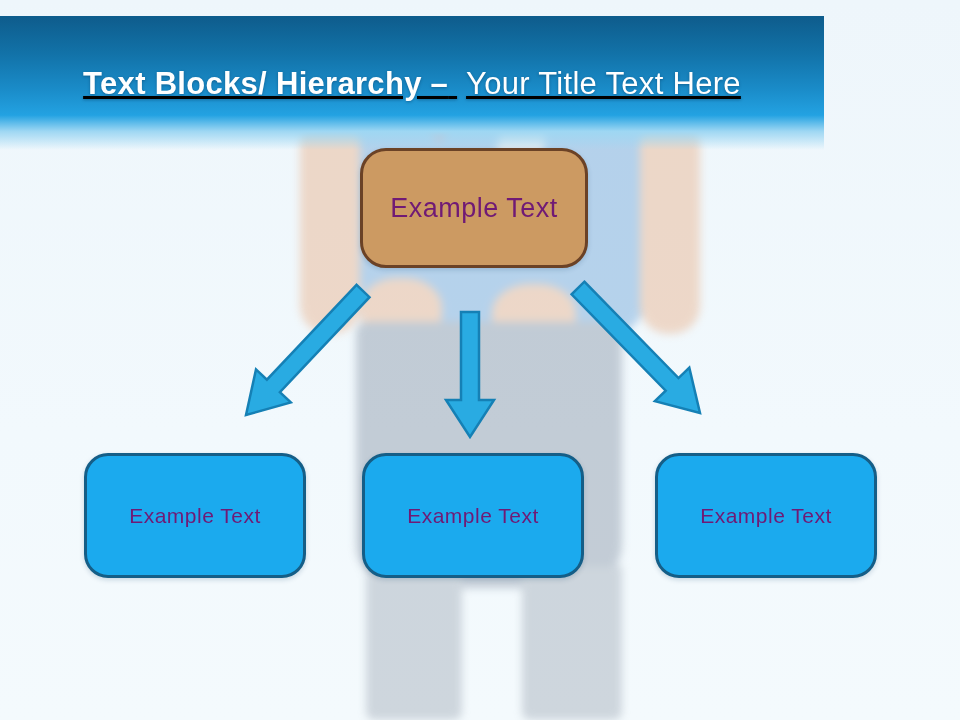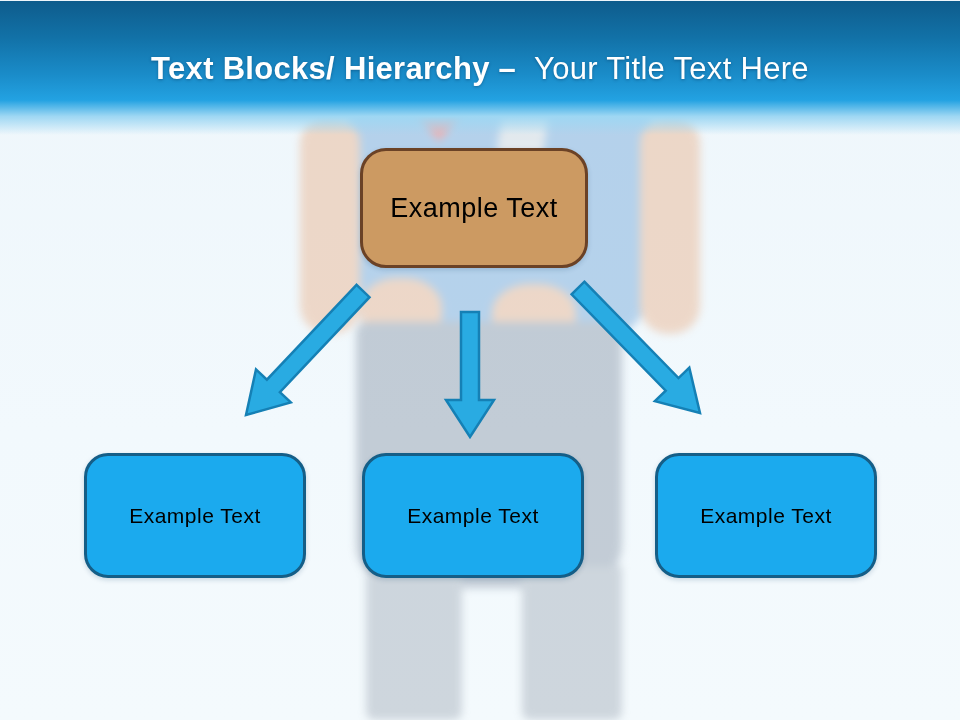--- a/index.html
+++ b/index.html
@@ -11,29 +11,30 @@
   }
   .slide {
     position: relative;
     width: 960px; height: 720px;
     background: linear-gradient(180deg, #eef6fb 0%, #f2f9fd 60%, #f4fafd 100%);
     overflow: hidden;
   }
 
   
   .header {
-    position: absolute; left: 0; top: 1px; width: 960px; height: 134px;
+    position: absolute; left: 0; top: 16px; width: 824px; height: 134px;
     background: linear-gradient(180deg,
       var(--header_top) 0%,
       #1272a8 28%,
       #1a8cc9 55%,
       var(--header_bottom) 74%,
       #9ed7f3 86%,
       rgba(244,250,253,0) 100%);
     z-index: 3;
+    text-decoration: underline;
   }
   .title {
     margin: 0;
     padding-top: 50px;
     text-align: center;
     color: #ffffff;
     font-size: 31px;
     font-weight: 400;
     letter-spacing: 0.3px;
     text-shadow: 0 1px 3px rgba(0,30,60,0.35);
@@ -82,21 +83,21 @@
     stroke: var(--arrow_stroke);
     stroke-width: 2.5;
     stroke-linejoin: miter;
   }
 
   
   .node {
     position: absolute;
     box-sizing: border-box;
     display: flex; align-items: center; justify-content: center;
-    color: #000000;
+    color: #701a75;
     letter-spacing: 0.5px;
     z-index: 5;
     cursor: pointer;
     box-shadow: 0 2px 5px rgba(10,60,100,0.18);
   }
   .node-root {
     left: 360px; top: 148px; width: 228px; height: 120px;
     background: var(--root_fill);
     border: 3px solid var(--root_border);
     border-radius: 26px;

